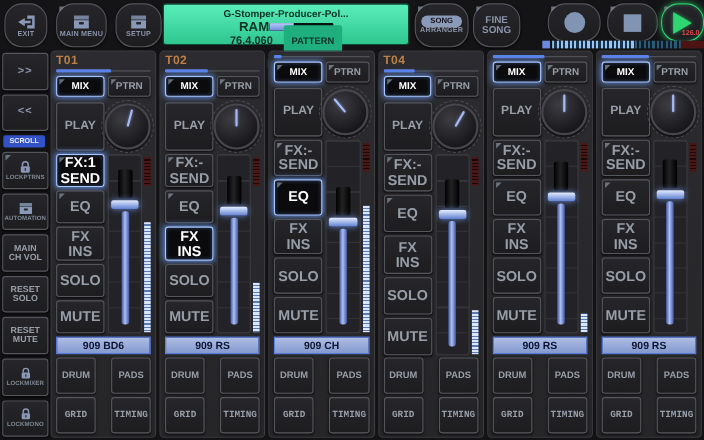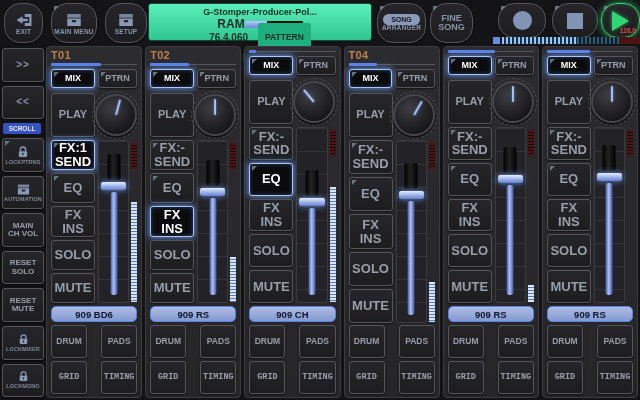--- a/index.html
+++ b/index.html
@@ -64,22 +64,22 @@
   .t-btncol .two span{display:block;}
   .faderwrap{flex:1;display:flex;gap:2px;min-height:0;}
   .fader{position:relative;flex:1;background:#232327 repeating-linear-gradient(180deg,#333338 0 1px,transparent 1px 23px);border:1px solid #3a3a3f;border-radius:3px;min-width:26px;}
   .f-line{position:absolute;left:50%;transform:translateX(-50%);width:7px;top:calc(var(--fader)*1% + 38px);bottom:7px;background:linear-gradient(90deg,#45529c,#a9c2f6 45%,#45529c);border-radius:3px;}
   .f-handle{position:absolute;left:2px;right:2px;top:calc(var(--fader)*1%);height:36px;}
   .f-handle::before{content:"";position:absolute;left:50%;transform:translateX(-50%);top:0;width:13px;height:26px;background:linear-gradient(90deg,#000,#222 45%,#000);border-radius:2px;}
   .f-handle i{position:absolute;left:0;right:0;bottom:0;height:8px;background:linear-gradient(#e4edff,#5f7fd0);border-radius:2px;box-shadow:0 0 6px rgba(120,160,255,.8);}
   .meter{position:relative;width:6px;margin:1px 0;}
   .m-clip{position:absolute;top:2px;left:0;right:0;height:26px;background:repeating-linear-gradient(180deg,#4e1515 0 2px,#1c0808 2px 3px);}
   .m-lit{position:absolute;bottom:0;left:0;right:0;height:calc(var(--meter)*1%);background:repeating-linear-gradient(180deg,#d9e6ff 0 2px,#5a7ab8 2px 3px);}
-  .t-sample{height:14px;margin:1px 0 3px;background:linear-gradient(#aebde4,#8499cf);border:1px solid #5b82e8;border-radius:5px;color:#0d1530;font-size:9.5px;font-weight:bold;display:flex;align-items:center;justify-content:center;cursor:pointer;}
-  .t-pads{display:flex;gap:14px;height:33px;margin-bottom:3px;}
+  .t-sample{height:14px;margin:1px 0 3px;background:linear-gradient(#aebde4,#8499cf);border:1px solid #5b82e8;border-radius:0;color:#0d1530;font-size:9.5px;font-weight:bold;display:flex;align-items:center;justify-content:center;cursor:pointer;}
+  .t-pads{display:flex;gap:14px;height:33px;margin-bottom:3px;justify-content:flex-end;}
   .t-pads:last-child{margin-bottom:0;font-family:Liberation Mono, monospace;}
   .t-pads .tbtn{flex:1;font-size:8.5px;}
   svg{display:block;}
 </style>
 </head>
 <body>
 
 <div class="screen">
 
   <div class="topbar">

